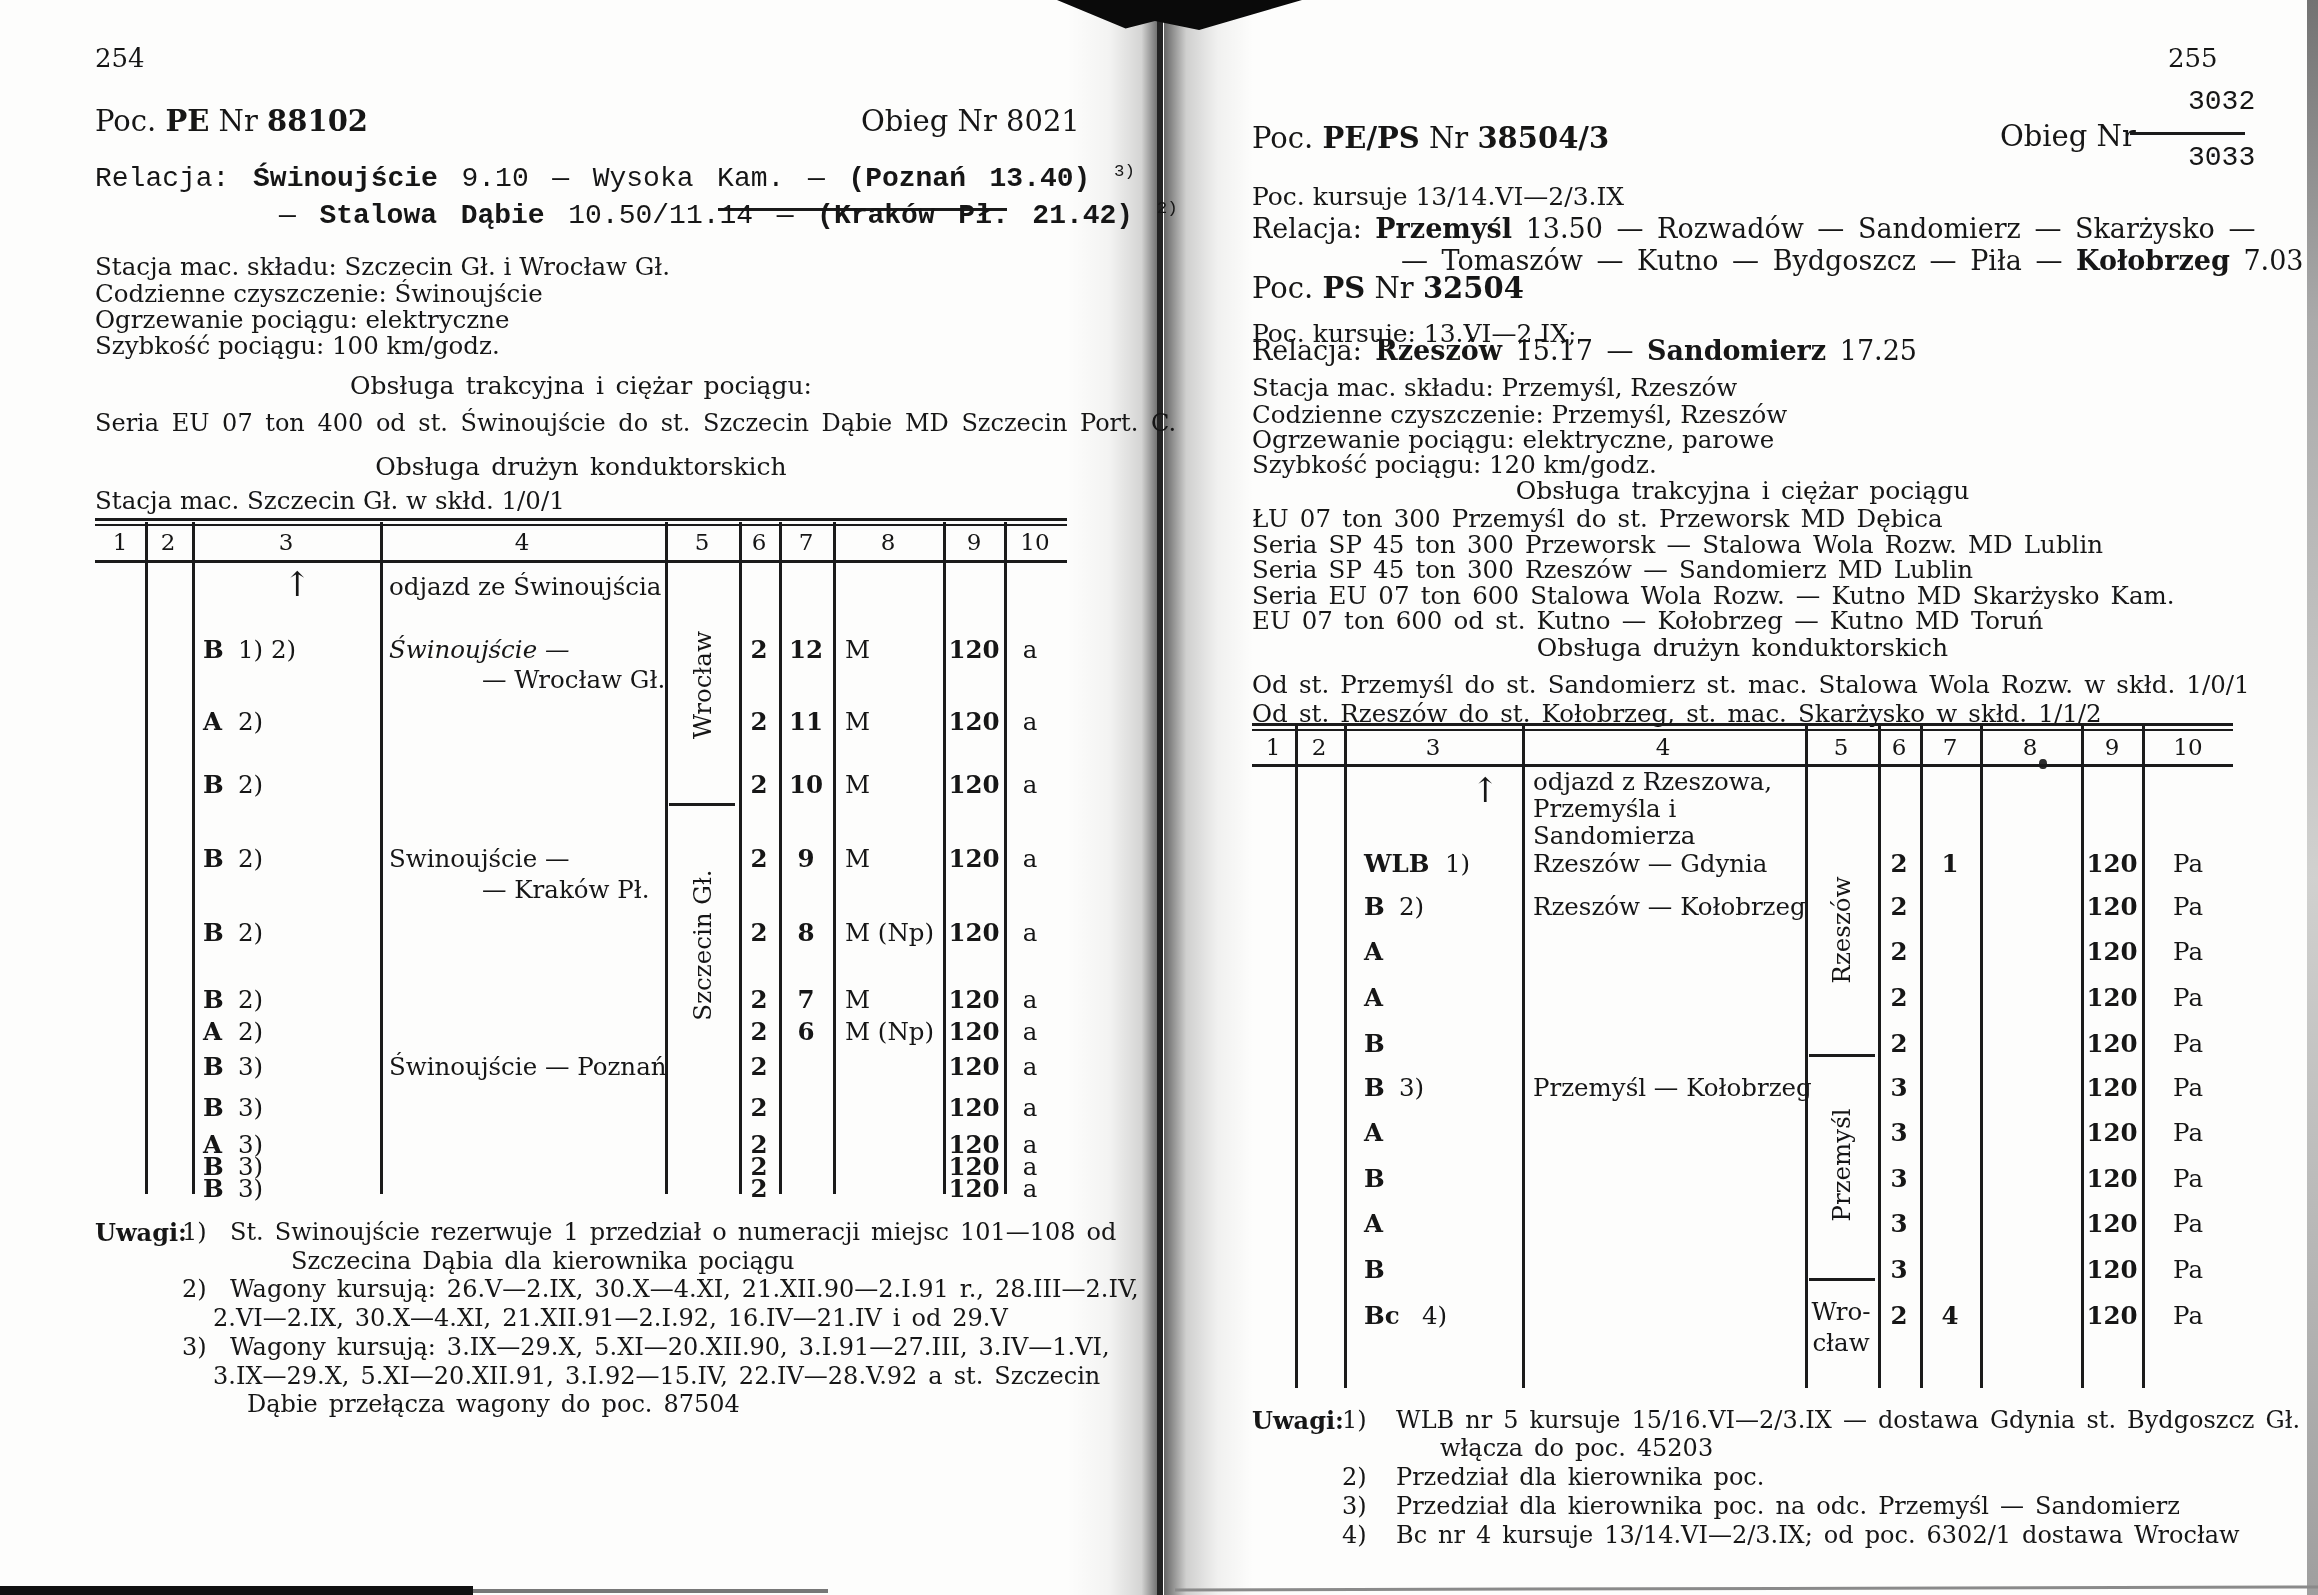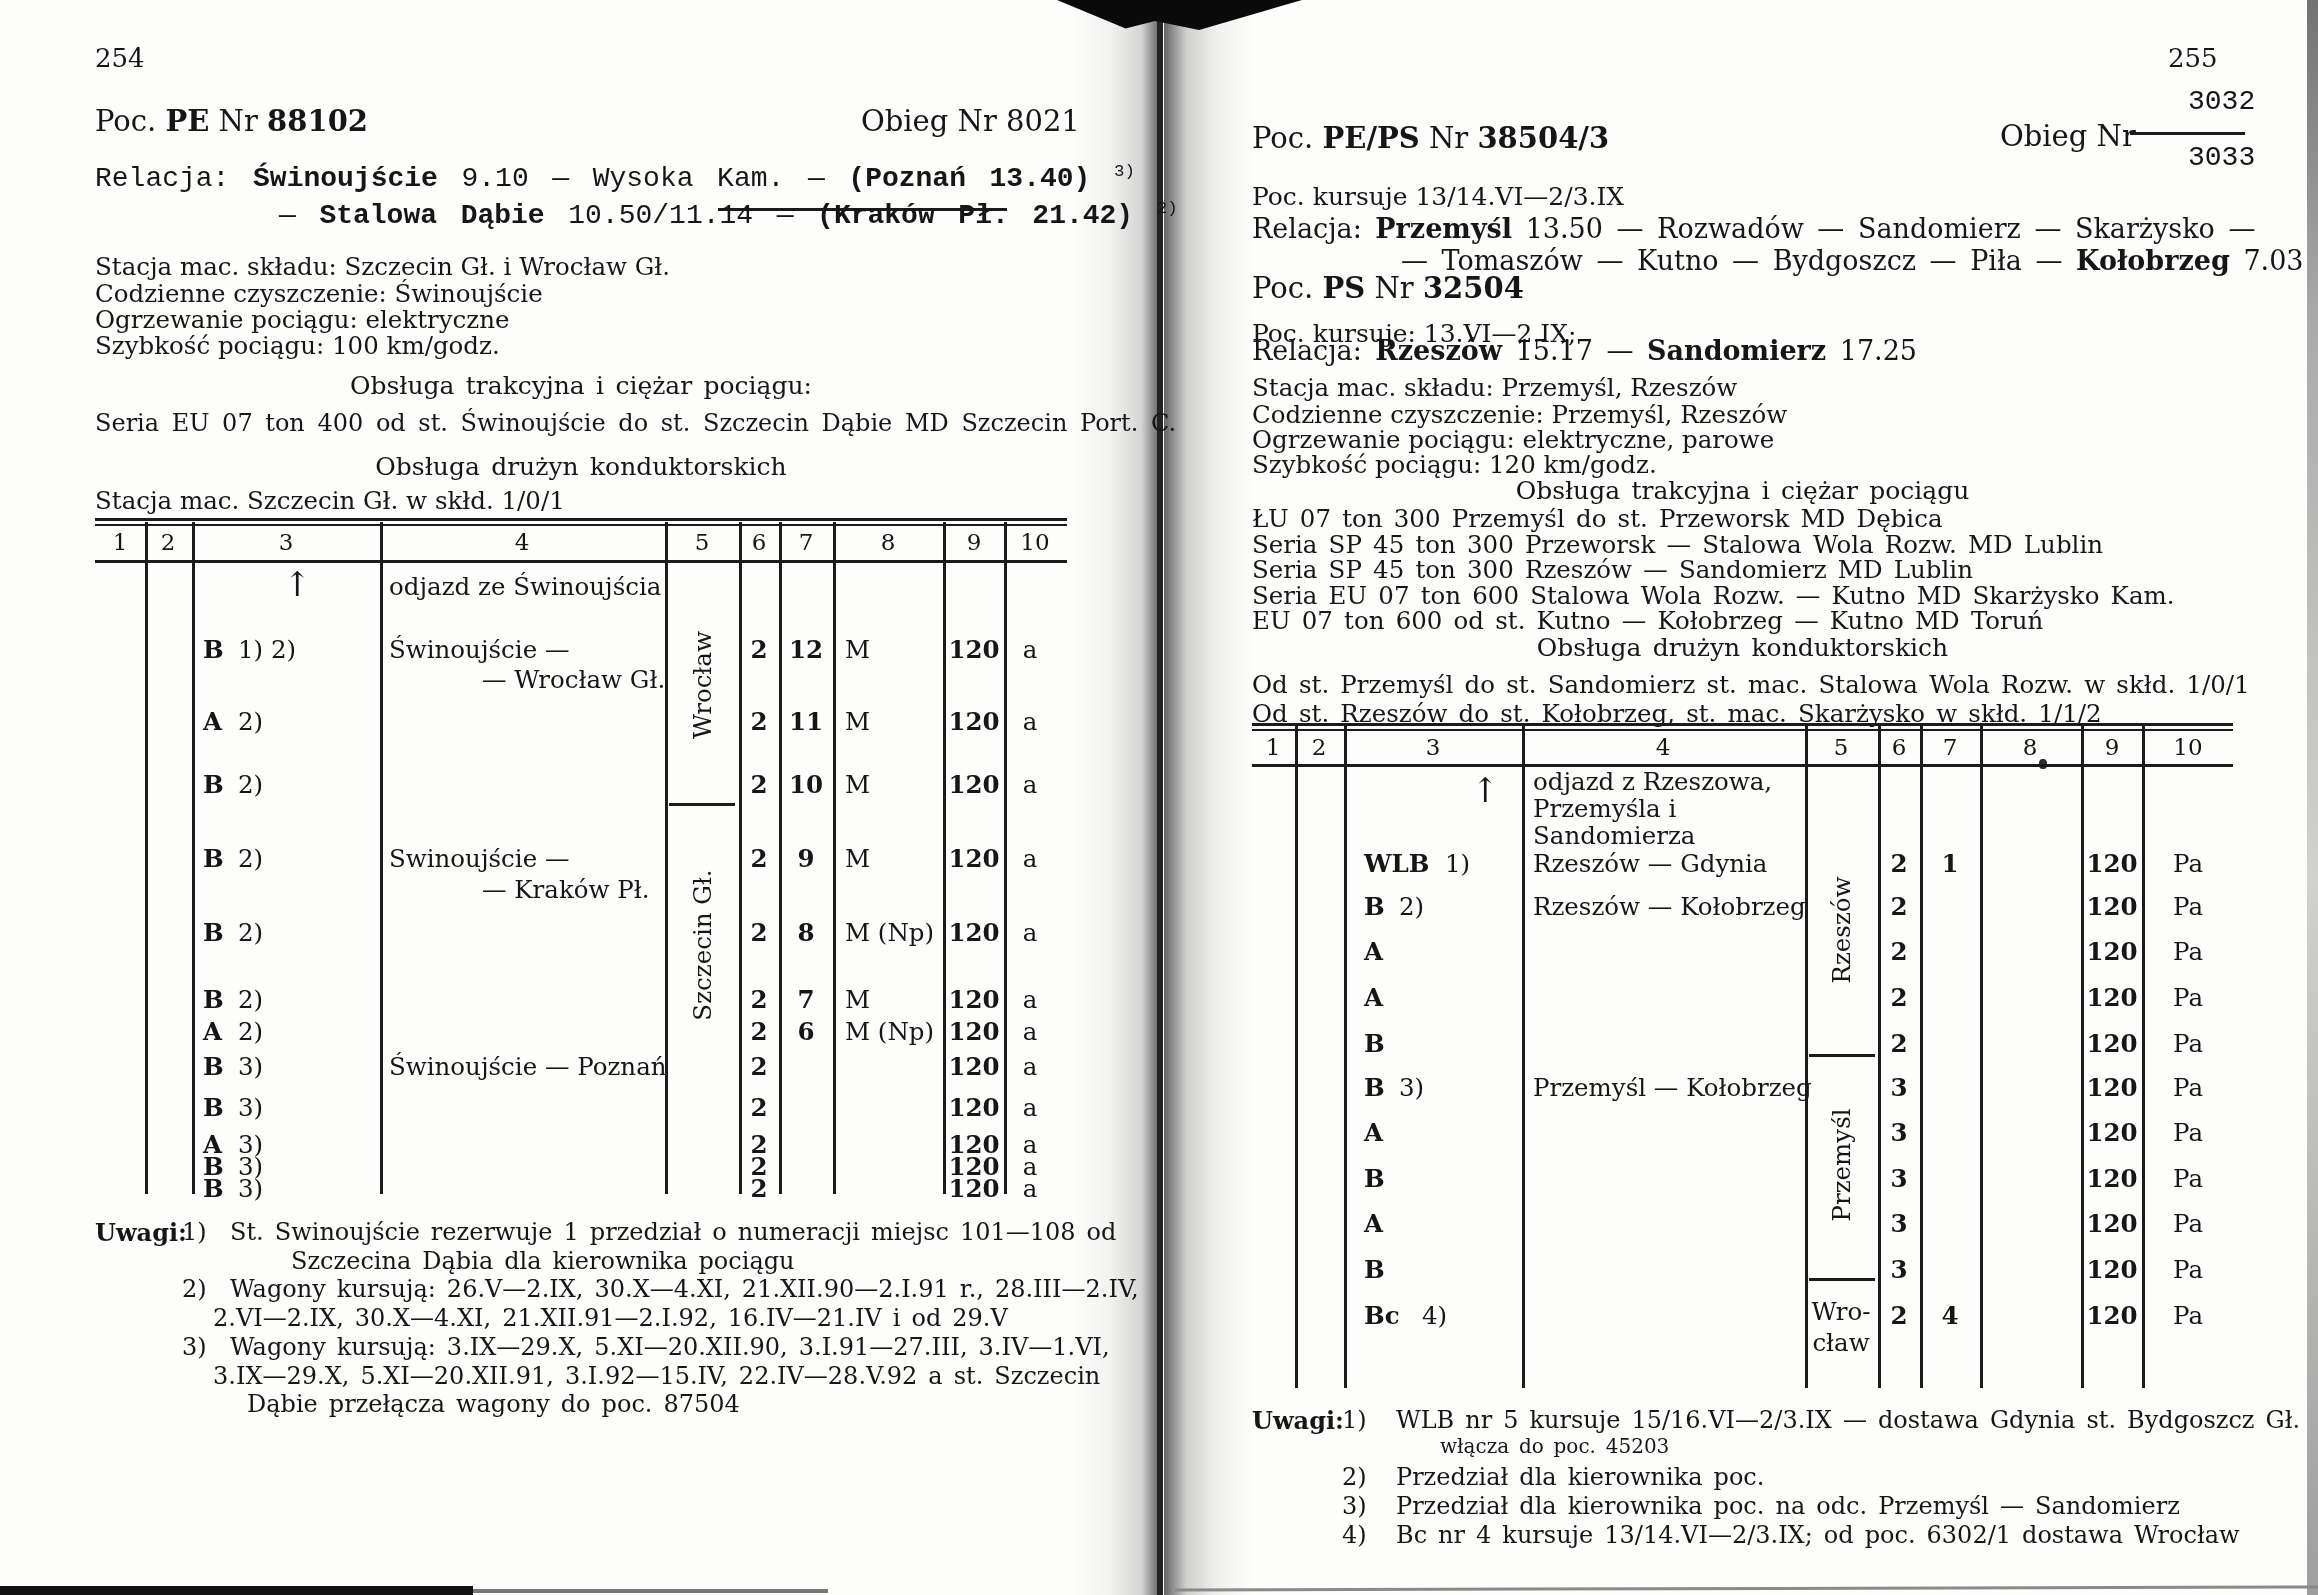--- a/index.html
+++ b/index.html
@@ -87,21 +87,21 @@
         <span class="t c" style="left: 286px; top: 529px; font-size: 23px;">3</span>
         <span class="t c" style="left: 522px; top: 529px; font-size: 23px;">4</span>
         <span class="t c" style="left: 702px; top: 529px; font-size: 23px;">5</span>
         <span class="t c" style="left: 759px; top: 529px; font-size: 23px;">6</span>
         <span class="t c" style="left: 806px; top: 529px; font-size: 23px;">7</span>
         <span class="t c" style="left: 888px; top: 529px; font-size: 23px;">8</span>
         <span class="t c" style="left: 974px; top: 529px; font-size: 23px;">9</span>
         <span class="t c" style="left: 1035px; top: 529px; font-size: 23px;">10</span>
         <span class="t b" style="left: 203px; top: 636px;">B</span>
         <span class="t" style="left: 238px; top: 636px;">1) 2)</span>
-        <span class="t" style="left: 389px; top: 636px;">Świnoujście —</span>
+        <span class="t" style="left: 389px; top: 636px; font-style: italic;">Świnoujście —</span>
         <span class="t" style="left: 482px; top: 666px;">— Wrocław Gł.</span>
         <span class="t c b" style="left: 759px; top: 636px;">2</span>
         <span class="t c b" style="left: 806px; top: 636px;">12</span>
         <span class="t" style="left: 845px; top: 636px;">M</span>
         <span class="t c b" style="left: 974px; top: 636px;">120</span>
         <span class="t c" style="left: 1030px; top: 636px;">a</span>
         <span class="t b" style="left: 203px; top: 708px;">A</span>
         <span class="t" style="left: 238px; top: 708px;">2)</span>
         <span class="t c b" style="left: 759px; top: 708px;">2</span>
         <span class="t c b" style="left: 806px; top: 708px;">11</span>
@@ -305,21 +305,21 @@
         <span class="t c b" style="left: 1899px; top: 1302px;">2</span>
         <span class="t c b" style="left: 1950px; top: 1302px;">4</span>
         <span class="t c b" style="left: 2112px; top: 1302px;">120</span>
         <span class="t c" style="left: 2188px; top: 1302px;">Pa</span>
       </div>
 
     <div class="t fs28 b" style="left:1252px;top:1407px;">Uwagi:</div>
     <div id="ruwagi">
         <span class="t" style="left: 1342px; top: 1407px; font-size: 24px;">1)</span>
         <span class="t ws4" style="left: 1396px; top: 1407px; font-size: 24px;">WLB nr 5 kursuje 15/16.VI—2/3.IX — dostawa Gdynia st. Bydgoszcz Gł.</span>
-        <span class="t ws4" style="left: 1440px; top: 1435px; font-size: 20px;">włącza do poc. 45203</span>
+        <span class="t ws4" style="left: 1440px; top: 1435px; font-size: 24px;">włącza do poc. 45203</span>
         <span class="t" style="left: 1342px; top: 1464px; font-size: 24px;">2)</span>
         <span class="t ws4" style="left: 1396px; top: 1464px; font-size: 24px;">Przedział dla kierownika poc.</span>
         <span class="t" style="left: 1342px; top: 1493px; font-size: 24px;">3)</span>
         <span class="t ws4" style="left: 1396px; top: 1493px; font-size: 24px;">Przedział dla kierownika poc. na odc. Przemyśl — Sandomierz</span>
         <span class="t" style="left: 1342px; top: 1522px; font-size: 24px;">4)</span>
         <span class="t ws4" style="left: 1396px; top: 1522px; font-size: 24px;">Bc nr 4 kursuje 13/14.VI—2/3.IX; od poc. 6302/1 dostawa Wrocław</span>
       </div>
   </div>
 </div>
 

